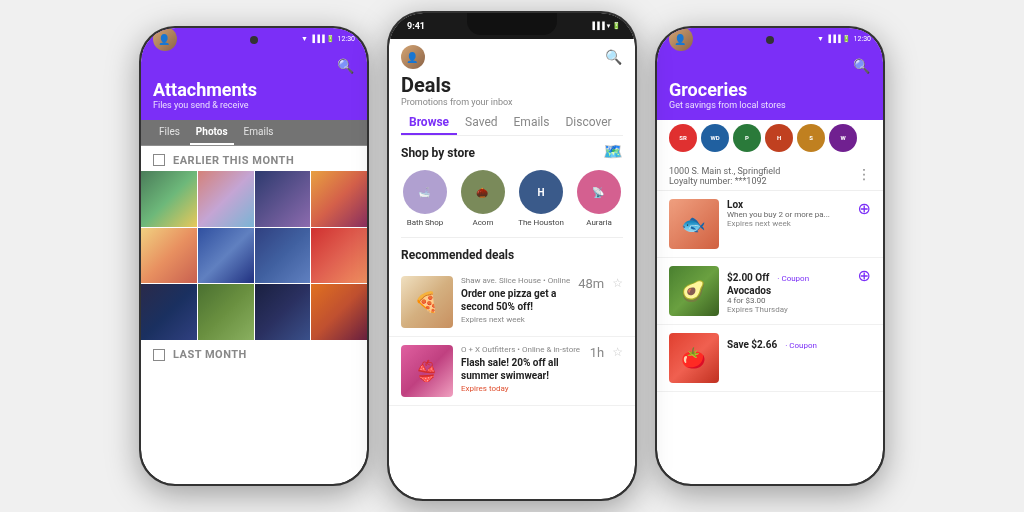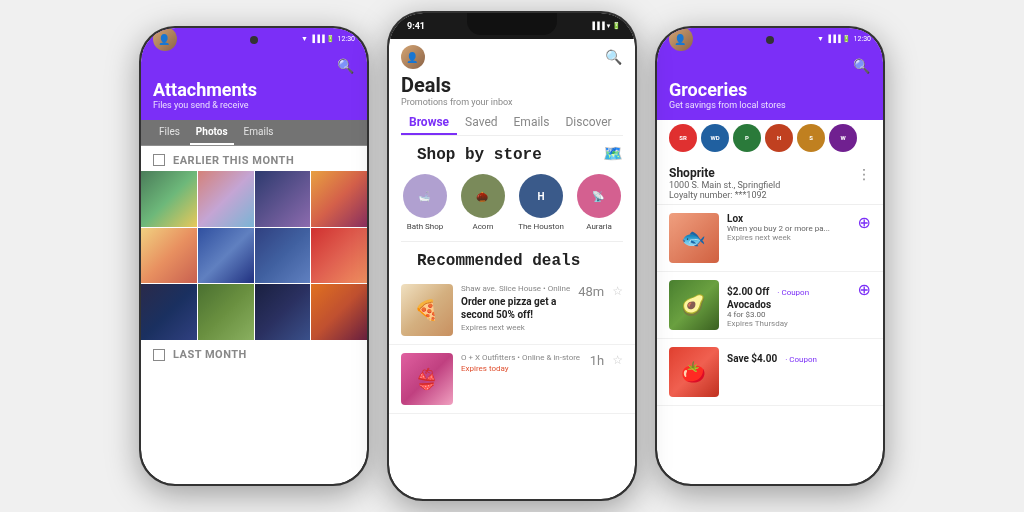--- a/index.html
+++ b/index.html
@@ -170,25 +170,24 @@
     .p5 { background: linear-gradient(135deg, #f0d080, #e89060, #c86050); }
     .p6 { background: linear-gradient(135deg, #3050a0, #6080c0, #203080); }
     .p7 { background: linear-gradient(135deg, #304080, #4060a0, #6080c0); }
     .p8 { background: linear-gradient(135deg, #d03030, #e06050, #f09060); }
     .p9 { background: linear-gradient(135deg, #2a2a4a, #1a3060, #304080); }
     .p10 { background: linear-gradient(135deg, #4a7030, #6a9040, #8ab060); }
     .p11 { background: linear-gradient(135deg, #1a2040, #2a3060, #3a508a); }
     .p12 { background: linear-gradient(135deg, #e07020, #c05030, #6a2040); }
     
     .section-title {
-      font-size: 16px;
+      font-size: 12px;
       font-weight: bold;
       color: #222;
-      padding: 10px 28px 6px;
-      font-family: Liberation Mono, monospace;
+      padding: 10px 12px 6px;
     }
     .store-scroll {
       display: flex;
       gap: 10px;
       padding: 4px 12px 10px;
       overflow: hidden;
     }
     .store-item {
       display: flex;
       flex-direction: column;
@@ -623,20 +622,21 @@
 
         <div class="deal-item">
           <div class="deal-thumb swim-img">👙</div>
           <div class="deal-info">
             <div class="deal-meta">
               <span>O + X Outfitters</span>
               <span> • </span>
               <span>Online &amp; in-store</span>
               <span class="deal-time">1h</span>
             </div>
+            <div class="deal-title">Flash sale! 20% off all summer swimwear!</div>
             <div class="deal-expires urgent">Expires today</div>
           </div>
           <div class="deal-star">☆</div>
         </div>
       </div>
     </div>
   </div>
 
   <div class="phone phone-right">
     <div class="camera-dot"></div>
@@ -669,21 +669,20 @@
           <div class="store-logo" style="background:#2060a0;">WD</div>
           <div class="store-logo" style="background:#2a7a3a;">P</div>
           <div class="store-logo" style="background:#c04020;">H</div>
           <div class="store-logo" style="background:#c08020;">S</div>
           <div class="store-logo" style="background:#702090;">W</div>
         </div>
       </div>
 
       <div class="shoprite-header">
         <span class="shoprite-dots">⋮</span>
-        <div class="shoprite-name">Shoprite</div>
         <div class="shoprite-addr">1000 S. Main st., Springfield</div>
         <div class="shoprite-loyalty">Loyalty number: ***1092</div>
       </div>
 
       <div>
 
         <div class="coupon-item">
           <div class="coupon-thumb lox-img">🐟</div>
           <div class="coupon-info">
             <div class="coupon-name">Lox</div>
@@ -704,21 +703,21 @@
             <div class="coupon-desc">4 for $3.00</div>
             <div class="coupon-expires">Expires Thursday</div>
           </div>
           <div class="coupon-add">⊕</div>
         </div>
 
         <div class="coupon-item">
           <div class="coupon-thumb food3-img">🍅</div>
           <div class="coupon-info">
             <div>
-              <span class="coupon-amount">Save $4.00</span>
+              <span class="coupon-amount">Save $2.66</span>
               <span class="coupon-badge">· Coupon</span>
             </div>
           </div>
         </div>
       </div>
     </div>
   </div>
 
 </div>
 

